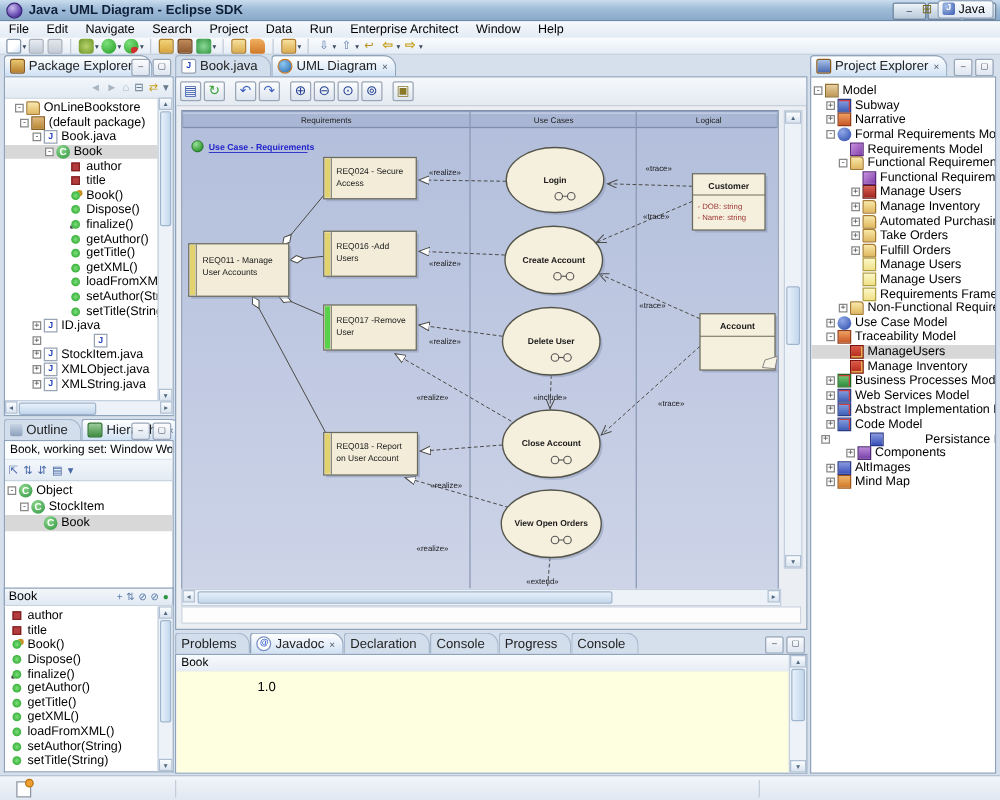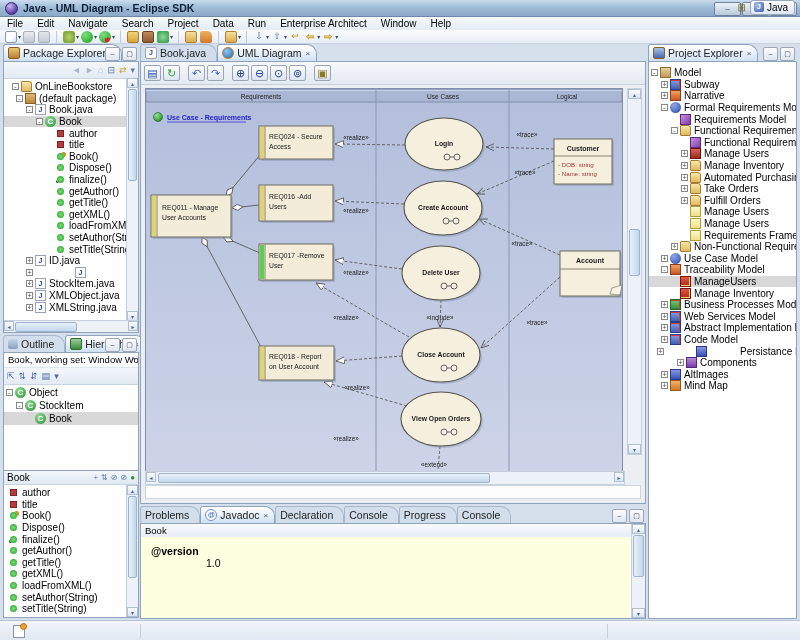--- a/index.html
+++ b/index.html
@@ -835,21 +835,20 @@
   <div class="minmax" style="top:3px">
     <span class="mmbtn">–</span>
     <span class="mmbtn">▢</span>
   </div>
   <div class="vbody">
     <div class="bookbar">Book</div>
     <div class="jdoc">
       <div>
 
           <div>
-            <div class="k">@version</div>
             <div class="v">1.0</div>
           </div>
         </div>
     </div>
     <div class="sbv" style="width:13px">
       <div class="ar">▴</div>
       <div class="th" style="top:11px;height:40px"></div>
       <div class="ar bot">▾</div>
     </div>
   </div>

